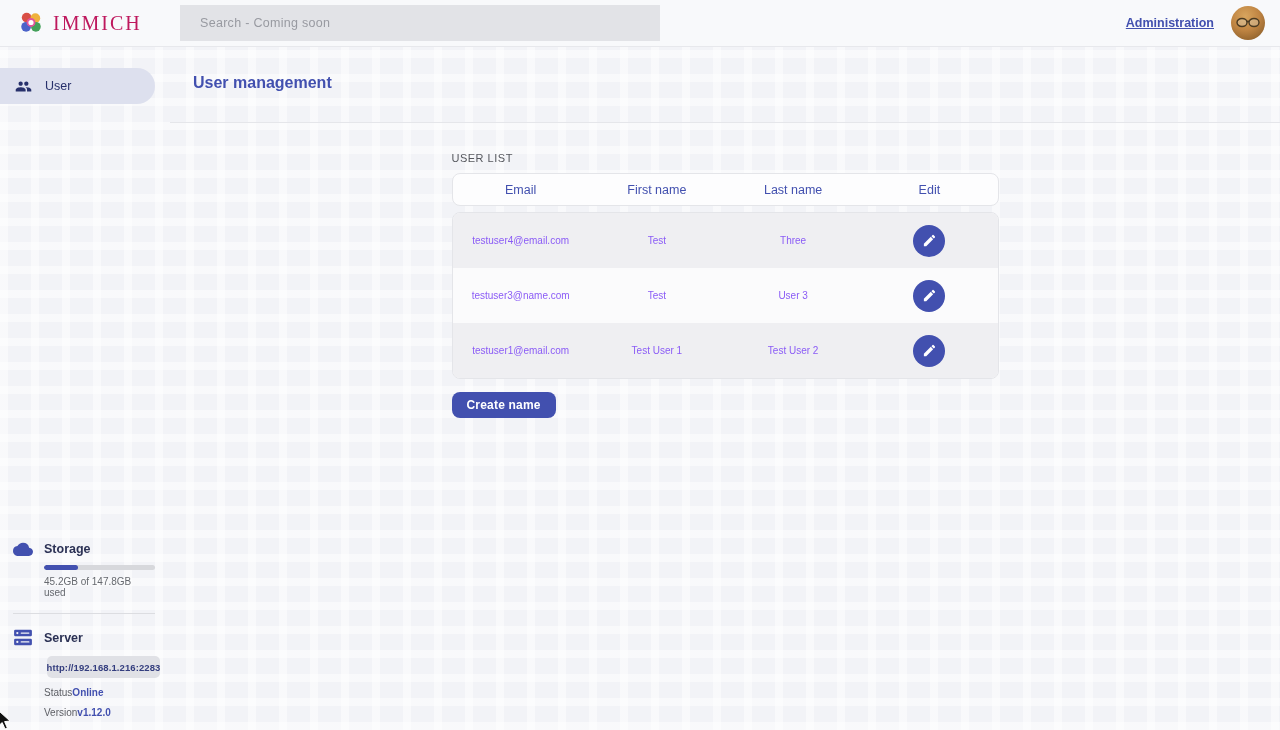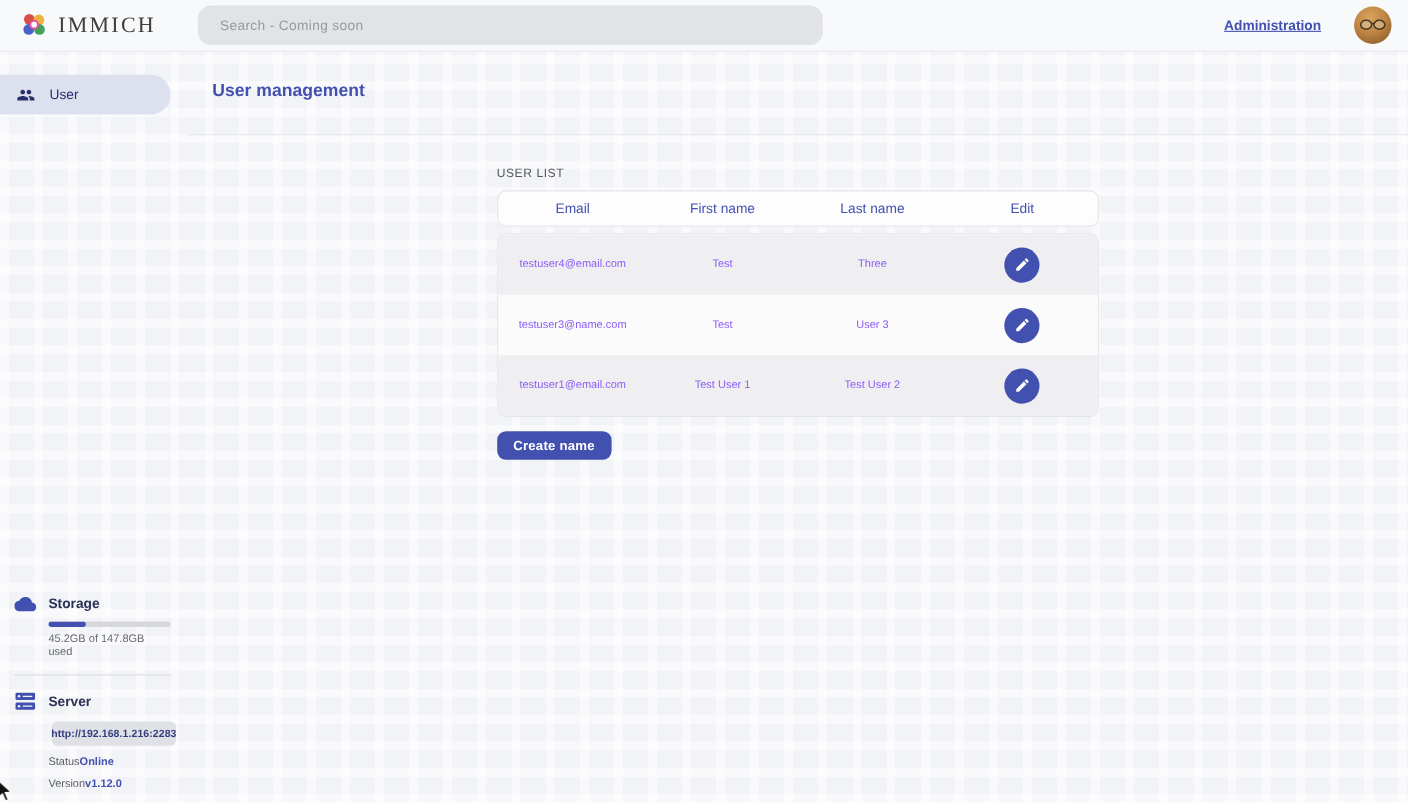--- a/index.html
+++ b/index.html
@@ -19,30 +19,30 @@
   }
   
   .header {
     height: 47px; flex: none; background: #f8f9fb;
     border-bottom: 1px solid #e7e8ec;
     display: flex; align-items: center; position: relative; z-index: 2;
   }
   .logo { display: flex; align-items: center; gap: 9px; padding-left: 18px; width: 180px; flex: none; }
   .logo-text {
     font-family: "Liberation Serif", "DejaVu Serif", serif;
-    font-size: 20px; letter-spacing: 2px; color: #404040; font-weight: 500;
+    font-size: 20px; letter-spacing: 2px; color: #be185d; font-weight: 500;
   }
   .search-input {
-    width: 568px; height: 36px; flex: none;
-    background: #e2e3e7; border: none; border-radius: 12px;
+    width: 480px; height: 36px; flex: none;
+    background: #e2e3e7; border: none; border-radius: 0;
     padding: 0 20px; font-size: 12.5px; color: #55575c; outline: none;
     font-family: inherit;
   }
   .search-input::placeholder { color: #989aa1; letter-spacing: .3px; }
-  .header-right { margin-left: auto; display: flex; align-items: center; gap: 30px; padding-right: 15px; }
+  .header-right { margin-left: auto; display: flex; align-items: center; gap: 17px; padding-right: 15px; }
   .admin-link { color: #4250af; font-weight: 700; font-size: 12.5px; text-decoration: underline; cursor: pointer; }
   .avatar {
     width: 34px; height: 34px; border-radius: 50%; cursor: pointer; position: relative; overflow: hidden;
     background: radial-gradient(circle at 42% 30%, #d8a55e 0%, #c08543 45%, #7c5322 100%);
   }
   .avatar svg { position: absolute; left: 4px; top: 11px; }
   
   .body-row { flex: 1; display: flex; min-height: 0; }
   .sidebar { width: 170px; flex: none; display: flex; flex-direction: column; padding-top: 21px; }
   .nav-item {

